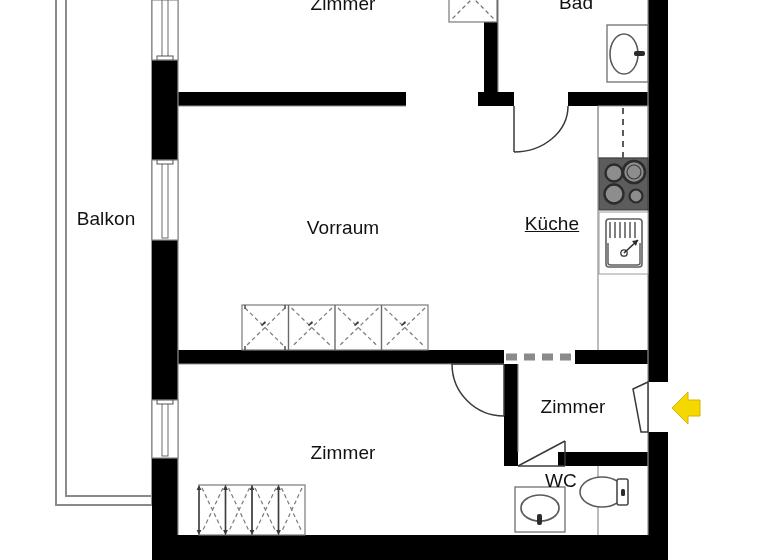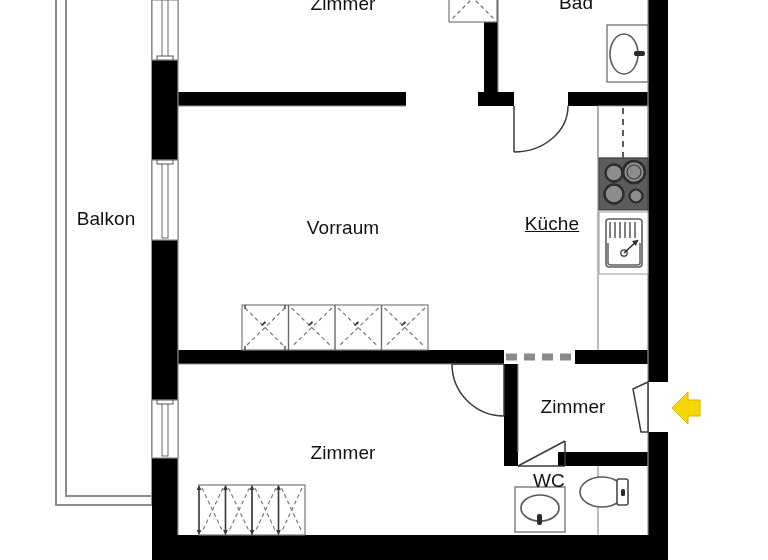--- a/index.html
+++ b/index.html
@@ -265,15 +265,15 @@
   <div class="room-label" style="left:576px; top:3px;">Bad</div>
 
   <div class="room-label" style="left:343px; top:228px;">Vorraum</div>
 
   <div class="room-label" style="left:552px; top:224px;text-decoration:underline;">Küche</div>
 
   <div class="room-label" style="left:573px; top:407px;">Zimmer</div>
 
   <div class="room-label" style="left:343px; top:453px;">Zimmer</div>
 
-  <div class="room-label" style="left:549px; top:481px;">WC</div>
+  <div class="room-label" style="left:561px; top:481px;">WC</div>
 
 </div>
 
 </body></html>

